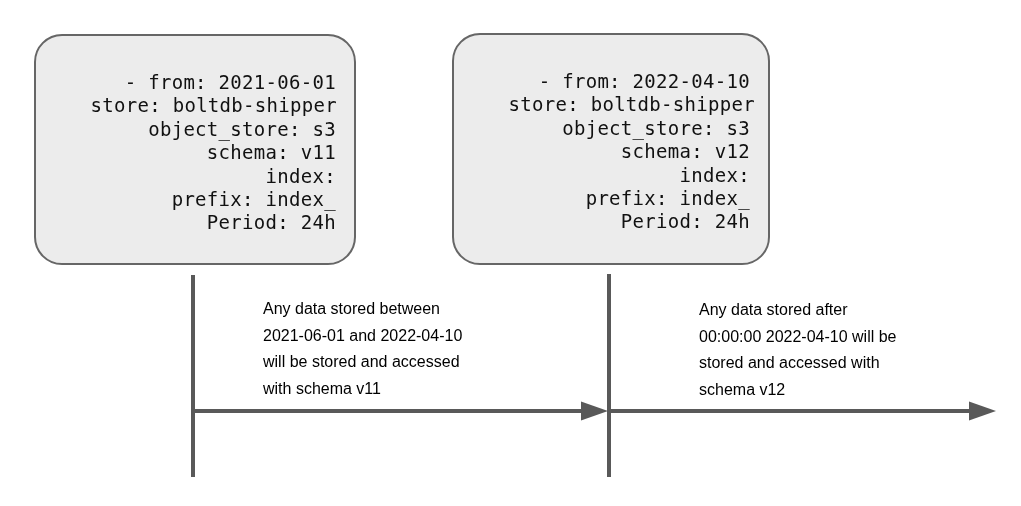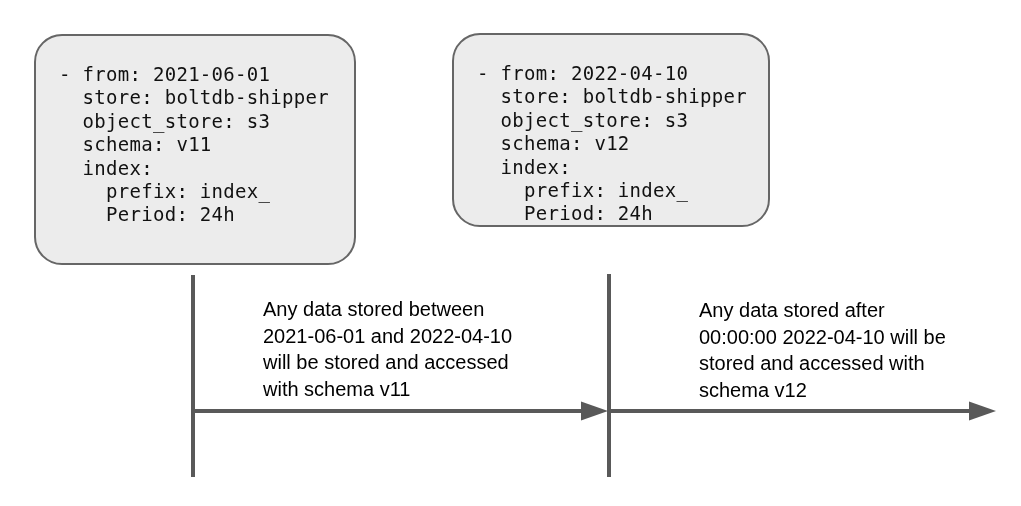--- a/index.html
+++ b/index.html
@@ -16,35 +16,36 @@
     font-family: "Liberation Sans", sans-serif;
   }
   .config-box {
     position: absolute;
     box-sizing: border-box;
     background: var(--box-fill, #ececec);
     border: 2px solid var(--box-border, #666666);
     border-radius: 28px;
   }
   #box-v11 { left: 34px;  top: 34px; width: 322px; height: 231px; }
-  #box-v12 { left: 452px; top: 33px; width: 318px; height: 194px; }
+  #box-v12 { left: 452px; top: 33px; width: 318px; height: 232px; }
   .config-code {
-    margin: 4px;
+    margin: 12px;
     padding: 23px 6px 0 19px;
     font-family: "DejaVu Sans Mono", "Liberation Mono", monospace;
     font-size: 19px;
     line-height: 23.4px;
     letter-spacing: 0.3px;
     color: var(--code-text, #111111);
     white-space: pre;
+    text-align: right;
   }
   .annotation {
     position: absolute;
     font-family: "Liberation Sans", sans-serif;
-    font-size: 20px;
+    font-size: 16px;
     line-height: 26.6px;
     color: var(--annotation-text, #000000);
     white-space: pre-line;
   }
   #annotation-v11 { left: 263px; top: 296px; }
   #annotation-v12 { left: 663px; top: 297px; margin-left: 36px; }
   svg.overlay {
     position: absolute;
     left: 0;
     top: 0;

